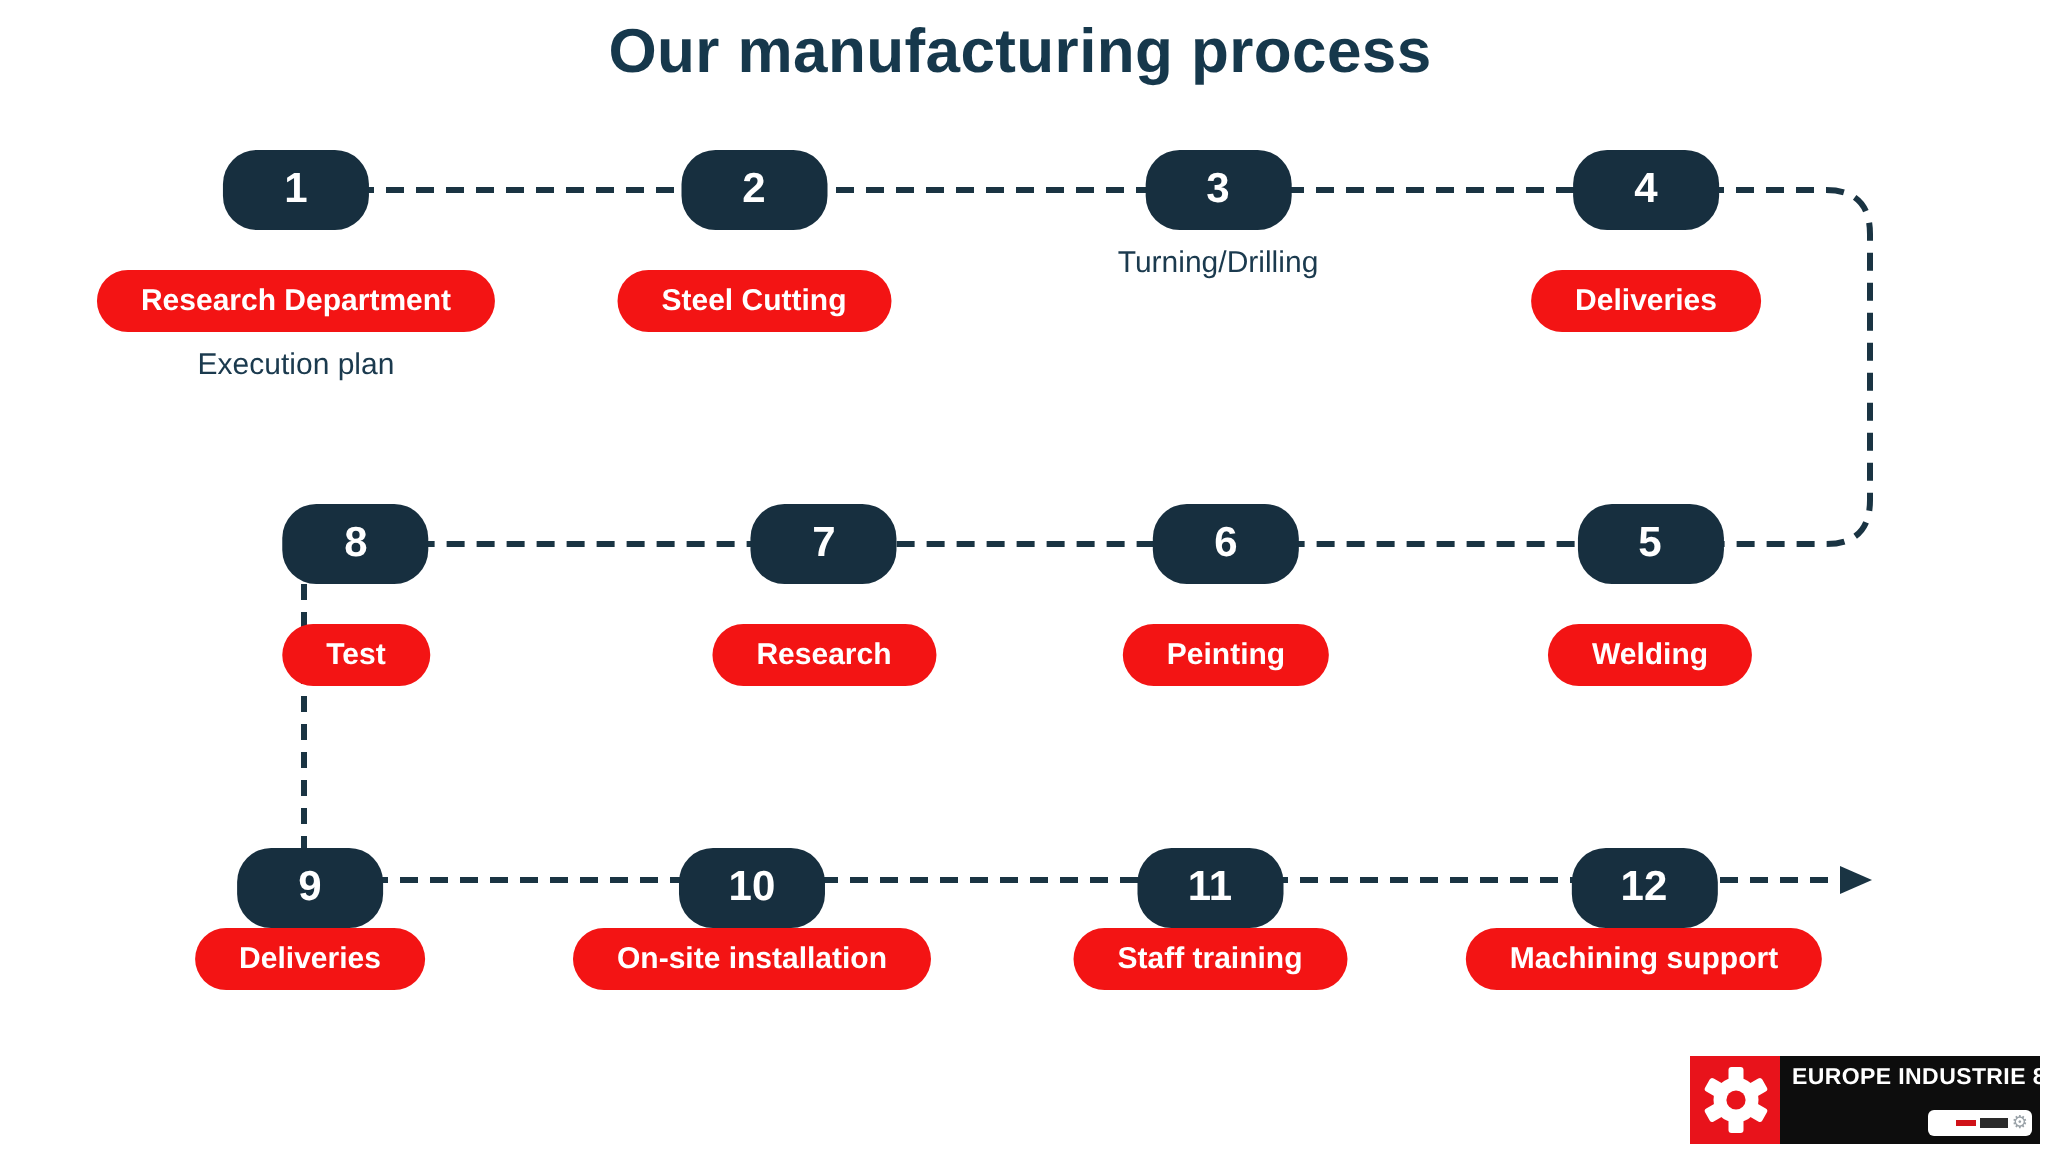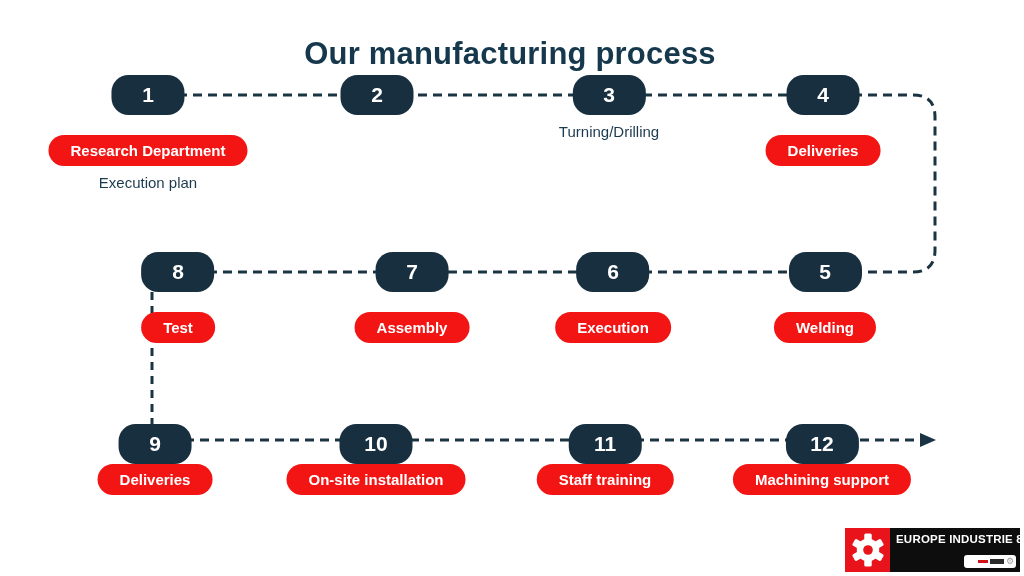--- a/index.html
+++ b/index.html
@@ -1,18 +1,18 @@
 <!DOCTYPE html>
 <html><head>
 <meta charset="utf-8">
 <style>
   html,body{margin:0;padding:0;background:#ffffff;}
   .stage{position:relative;width:1024px;height:576px;background:#ffffff;overflow:hidden;
          font-family:"Liberation Sans", sans-serif;}
-  .title{position:absolute;top:36px;left:0;width:1020px;text-align:center;
+  .title{position:absolute;top:8px;left:0;width:1020px;text-align:center;
          font-size:31px;font-weight:bold;color:#16384c;letter-spacing:.2px;}
   .flow-svg{position:absolute;left:0;top:0;width:1024px;height:576px;z-index:0;}
   .step{position:absolute;transform:translateX(-50%);display:flex;flex-direction:column;
         align-items:center;z-index:2;}
   .row1{top:75px;}
   .row2{top:252px;}
   .row3{top:424px;}
   .node{min-width:73px;height:40px;box-sizing:border-box;padding:0 14px;
         background:#172f3f;border-radius:17px;display:flex;align-items:center;justify-content:center;
         color:#ffffff;font-size:21px;font-weight:bold;}
@@ -53,20 +53,21 @@
     <div class="node">
         <span>1</span>
       </div>
     <div class="pill"><span>Research Department</span></div>
     <div class="sub">Execution plan</div>
   </div>
   <div class="step row1" style="left:377px">
     <div class="node">
         <span>2</span>
       </div>
+    <div class="pill"><span>Steel Cutting</span></div>
 
   </div>
   <div class="step row1" style="left:609px">
     <div class="node">
         <span>3</span>
       </div>
     <div class="sub">Turning/Drilling</div>
   </div>
   <div class="step row1" style="left:823px">
     <div class="node">
@@ -80,28 +81,28 @@
     <div class="node">
         <span>8</span>
       </div>
     <div class="pill"><span>Test</span></div>
 
   </div>
   <div class="step row2" style="left:412px">
     <div class="node">
         <span>7</span>
       </div>
-    <div class="pill"><span>Assembly</span></div>
+    <div class="pill"><span>Research</span></div>
 
   </div>
   <div class="step row2" style="left:613px">
     <div class="node">
         <span>6</span>
       </div>
-    <div class="pill"><span>Execution</span></div>
+    <div class="pill"><span>Peinting</span></div>
 
   </div>
   <div class="step row2" style="left:825px">
     <div class="node">
         <span>5</span>
       </div>
     <div class="pill"><span>Welding</span></div>
 
   </div>
 

